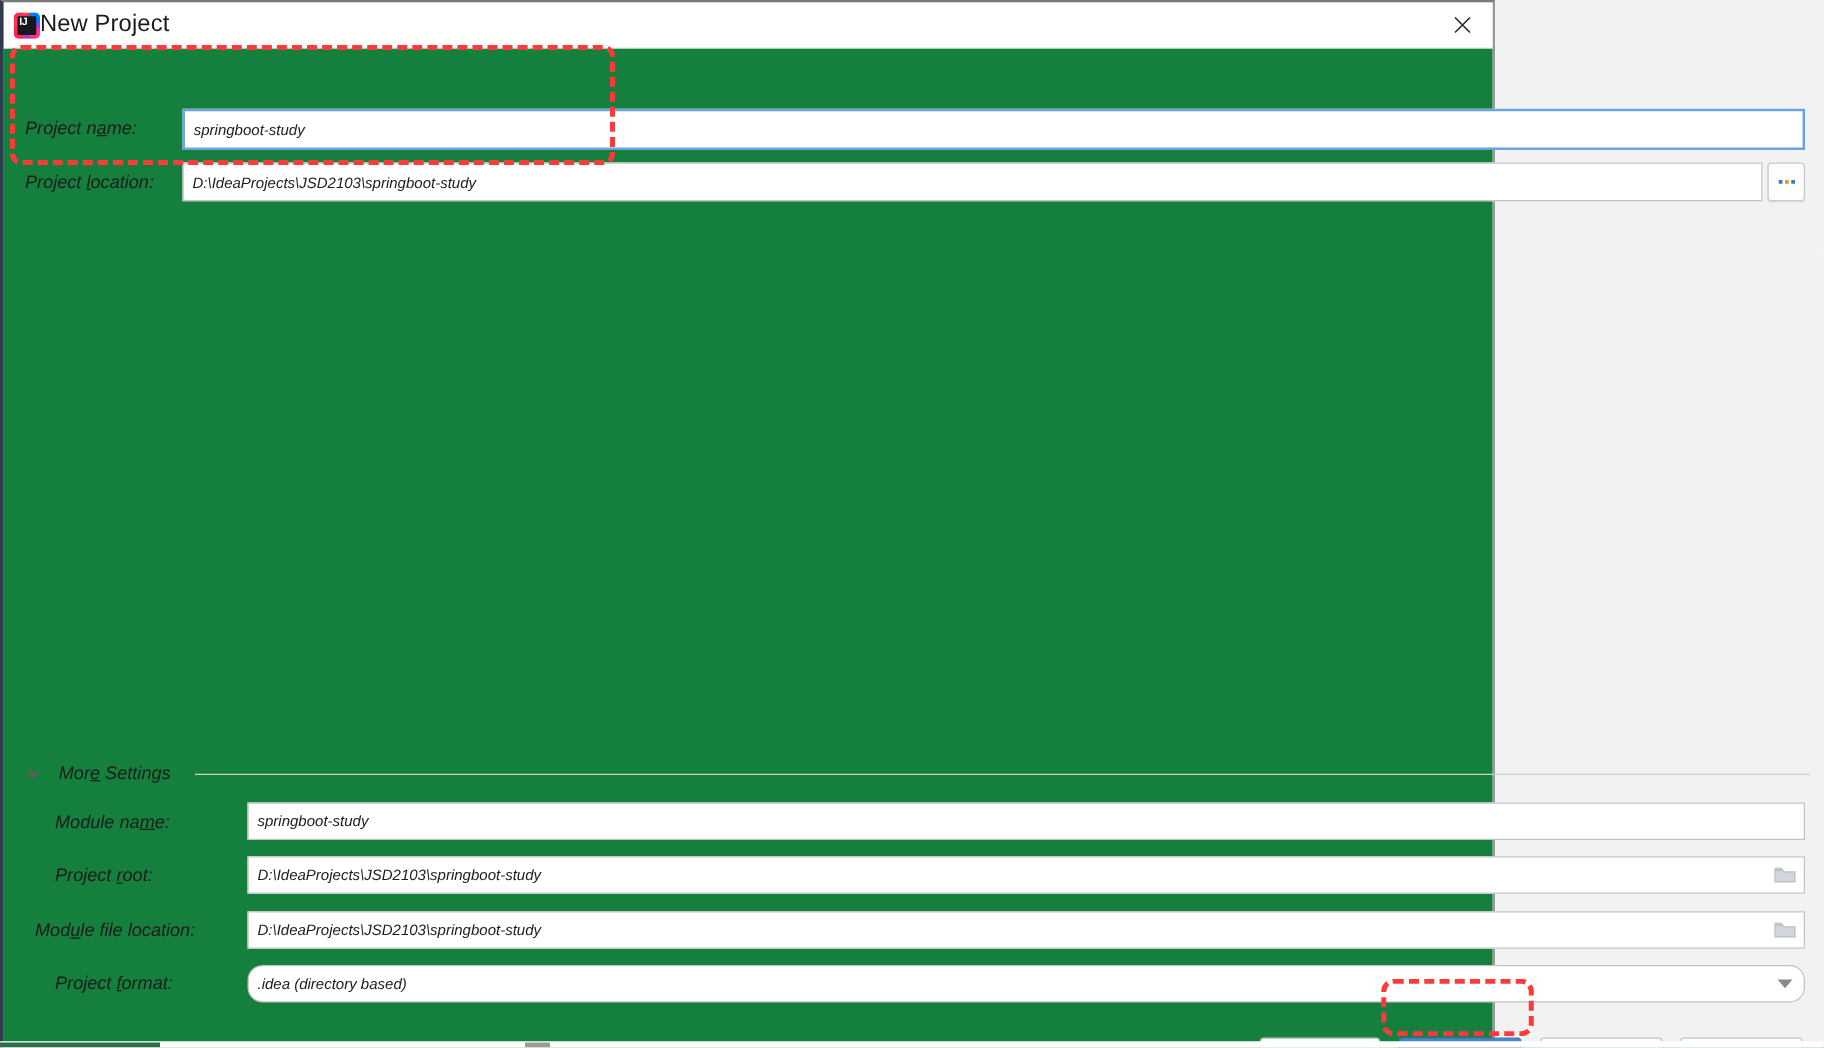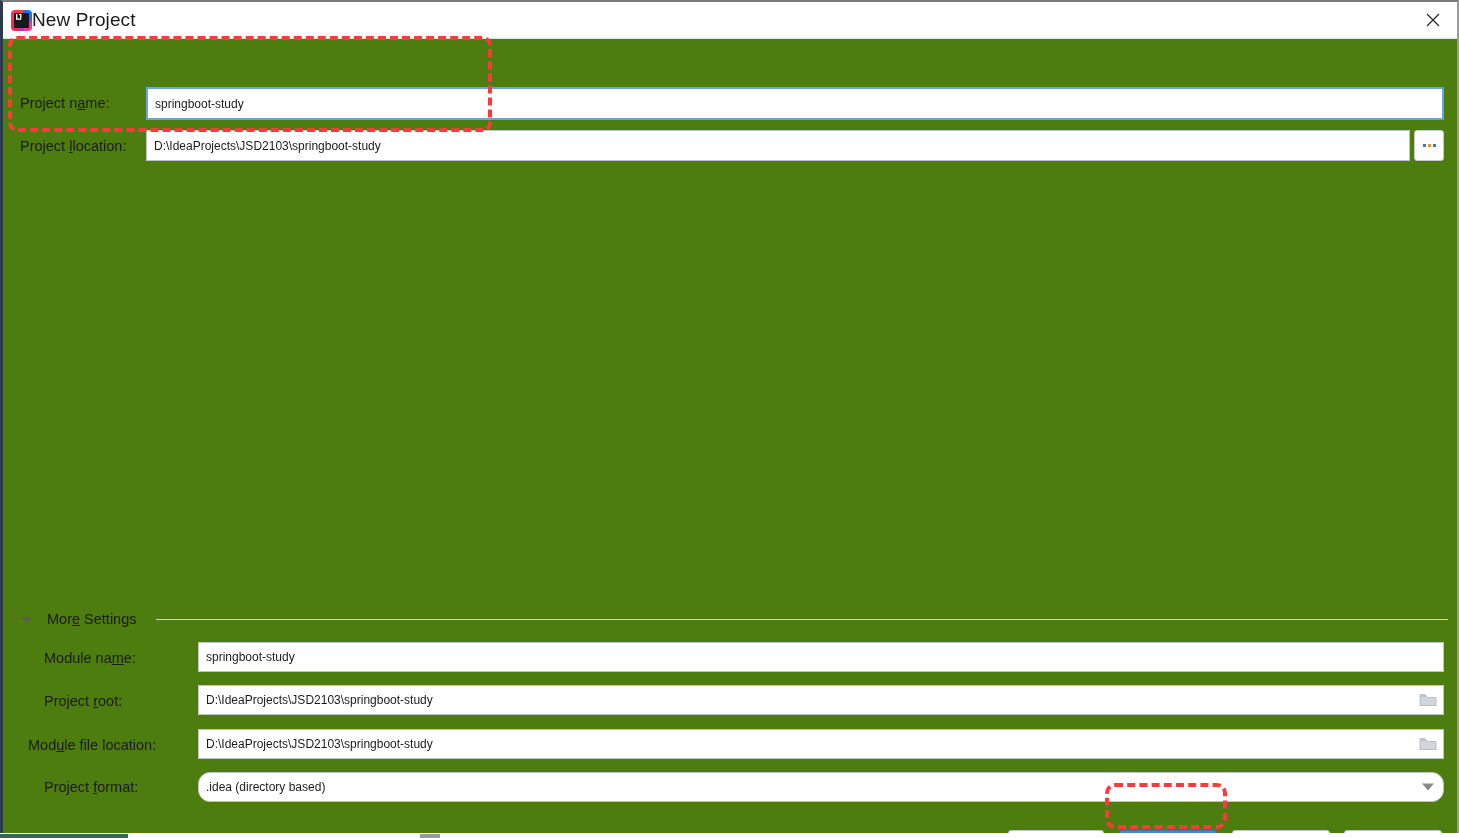--- a/index.html
+++ b/index.html
@@ -15,21 +15,21 @@
     width: 1459px;
     height: 838px;
     overflow: hidden;
     background: #f2f2f2;
   }
 
   
   .window {
     position: absolute;
     left: 0; top: 0;
-    width: 1459px;
+    width: 1196px;
     height: 838px;
     background: #f2f2f2;
     border-left: 3px solid #2e3b4e;
     border-top: 2px solid #7a7a7a;
     border-right: 2px solid #9a9a9a;
     box-sizing: border-box;
   }
   .titlebar {
     position: relative;
     height: 36px;
@@ -85,21 +85,22 @@
     align-items: center;
     justify-content: center;
     cursor: default;
   }
   .close-btn svg { display:block; }
 
   
   .dialog-body {
     position: relative;
     height: 798px;
-    background: #4d7c0f;
+    background: #15803d;
+    font-style: italic;
   }
 
   .lbl {
     font-size: 14.5px;
     color: #1b1b1b;
     white-space: nowrap;
   }
   .lbl u { text-decoration: underline; text-underline-offset: 1px; }
 
   .lbl-name { position:absolute; left: 17px; top: 56px; }
@@ -299,21 +300,21 @@
     </div>
 
     <div class="dialog-body">
 
       <span class="lbl lbl-name"><span>Project n</span><u>a</u><span>me:</span></span>
 
       <div class="txtfield focused fld-name">
         <span>springboot-study</span>
       </div>
 
-      <span class="lbl lbl-loc"><span>Project </span><u>l</u><span>location:</span></span>
+      <span class="lbl lbl-loc"><span>Project </span><u>l</u><span>ocation:</span></span>
 
       <div class="txtfield fld-loc">
         <span>D:\IdeaProjects\JSD2103\springboot-study</span>
       </div>
 
       <div class="browse-dots">
         <span class="dots">
             <i></i>
             <i></i>
             <i></i>

